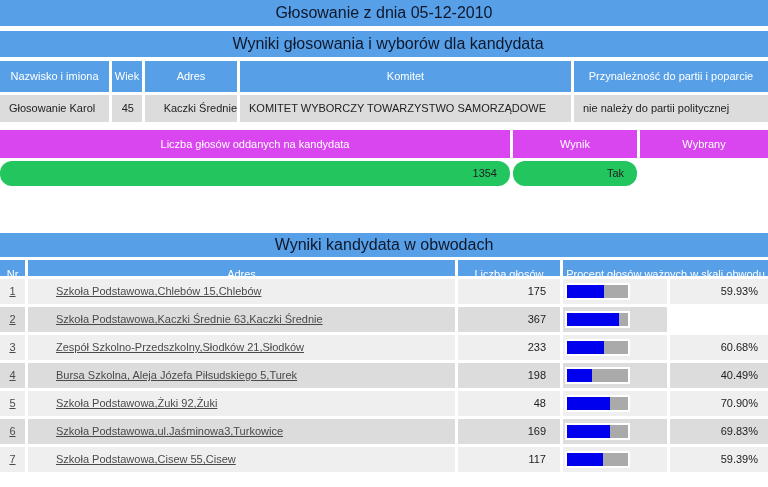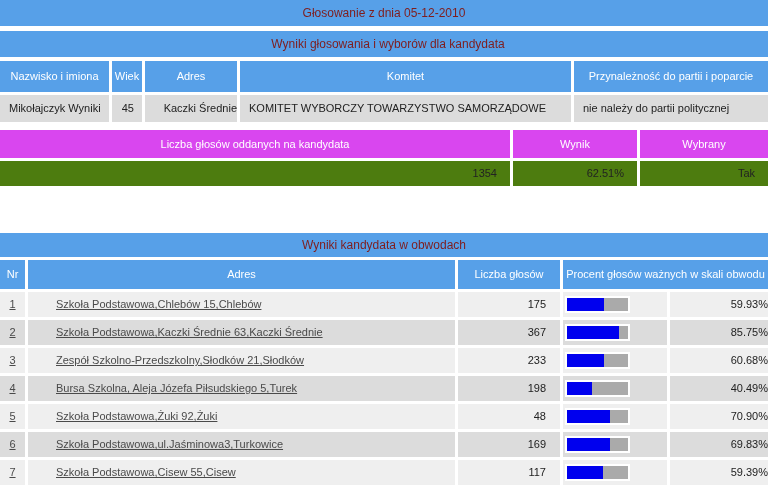--- a/index.html
+++ b/index.html
@@ -7,23 +7,23 @@
     width: 768px; height: 487px;
     overflow: hidden;
     background: #ffffff;
     font-family: "Liberation Sans", sans-serif;
     font-size: 11px;
     color: #222;
   }
   .band {
     height: 26px; line-height: 26px;
     background: #57a0e8;
-    color: #7f1d1d;
-    text-align: center;
-    font-size: 12px;
+    color: #0f172a;
+    text-align: center;
+    font-size: 16px;
   }
   .band.top { margin-bottom: 5px; }
   .band.sub { margin-bottom: 4px; padding-left: 8px; }
   .band.section { height: 24px; line-height: 24px; margin-bottom: 3px; }
 
   
   .t1grid {
     display: grid;
     grid-template-columns: 109px 30px 92px 331px auto;
     column-gap: 3px; row-gap: 3px;
@@ -50,51 +50,52 @@
     grid-template-columns: 510px 124px auto;
     column-gap: 3px; row-gap: 3px;
     margin-bottom: 47px;
   }
   .t2grid .hcell {
     background: #d946ef; color: #fff;
     height: 28px; line-height: 28px;
     text-align: center;
   }
   .t2grid .dcell {
-    background: #4d7c0f;
+    background: #22c55e;
     height: 25px; line-height: 25px;
     text-align: right; padding-right: 13px;
     box-sizing: border-box;
+    border-radius: 12px;
   }
 
   
   .dgrid {
     display: grid;
     grid-template-columns: 25px 427px 102px 104px auto;
     column-gap: 3px;
     margin-bottom: 3px;
   }
   .dgrid .hcell {
     background: #57a0e8; color: #fff;
-    height: 29px; line-height: 29px;
+    height: 16px; line-height: 29px;
     text-align: center;
     white-space: nowrap; overflow: hidden;
   }
   .dgrid .hcell.span2 { grid-column: 4 / 6; }
   .drow { margin-bottom: 3px; }
   .drow .cell {
     height: 25px; line-height: 25px;
     white-space: nowrap; overflow: hidden;
   }
   .drow.odd .cell { background: #efefef; }
   .drow.even .cell { background: #dcdcdc; }
   .cell.nr { text-align: center; }
   .cell.addr { padding-left: 28px; }
   .cell.votes { text-align: right; padding-right: 14px; }
-  .cell.pct { text-align: right; }
+  .cell.pct { text-align: right; padding-right: 10px; }
   .cell.barcell { display: flex; align-items: center; padding-left: 2px; }
 
   a.rlink {
     color: #4a4a4a;
     text-decoration: underline;
     cursor: pointer;
   }
   .bar-outer {
     width: 61px; height: 13px;
     background: #aaaaaa;
@@ -111,34 +112,33 @@
 <div class="band top">Głosowanie z dnia 05-12-2010</div>
 <div class="band sub">Wyniki głosowania i wyborów dla kandydata</div>
 
 <div class="t1grid">
   <div class="hcell">Nazwisko i imiona</div>
   <div class="hcell">Wiek</div>
   <div class="hcell">Adres</div>
   <div class="hcell">Komitet</div>
   <div class="hcell">Przynależność do partii i poparcie</div>
 
-  <div class="dcell al">Mikołajczyk Wyniki</div>
+  <div class="dcell al">Głosowanie Karol</div>
   <div class="dcell ar">45</div>
   <div class="dcell ac">Kaczki Średnie</div>
   <div class="dcell al">KOMITET WYBORCZY TOWARZYSTWO SAMORZĄDOWE</div>
   <div class="dcell al">nie należy do partii politycznej</div>
 </div>
 
 <div class="t2grid">
   <div class="hcell">Liczba głosów oddanych na kandydata</div>
   <div class="hcell">Wynik</div>
   <div class="hcell">Wybrany</div>
 
   <div class="dcell">1354</div>
-  <div class="dcell">62.51%</div>
   <div class="dcell">Tak</div>
 </div>
 
 <div class="band section">Wyniki kandydata w obwodach</div>
 
 <div class="dgrid">
   <div class="hcell">Nr</div>
   <div class="hcell">Adres</div>
   <div class="hcell">Liczba głosów</div>
   <div class="hcell span2">Procent głosów ważnych w skali obwodu</div>
@@ -159,21 +159,20 @@
 
   <div class="dgrid drow even">
     <div class="cell nr"><a class="rlink" href="#">2</a></div>
     <div class="cell addr"><a class="rlink" href="#">Szkoła Podstawowa,Kaczki Średnie 63,Kaczki Średnie</a></div>
     <div class="cell votes">367</div>
     <div class="cell barcell">
       <div class="bar-outer">
         <div class="bar-fill" style="width: 85.75%;"></div>
       </div>
     </div>
-    <div class="cell pct">85.75%</div>
   </div>
 
   <div class="dgrid drow odd">
     <div class="cell nr"><a class="rlink" href="#">3</a></div>
     <div class="cell addr"><a class="rlink" href="#">Zespół Szkolno-Przedszkolny,Słodków 21,Słodków</a></div>
     <div class="cell votes">233</div>
     <div class="cell barcell">
       <div class="bar-outer">
         <div class="bar-fill" style="width: 60.68%;"></div>
       </div>

